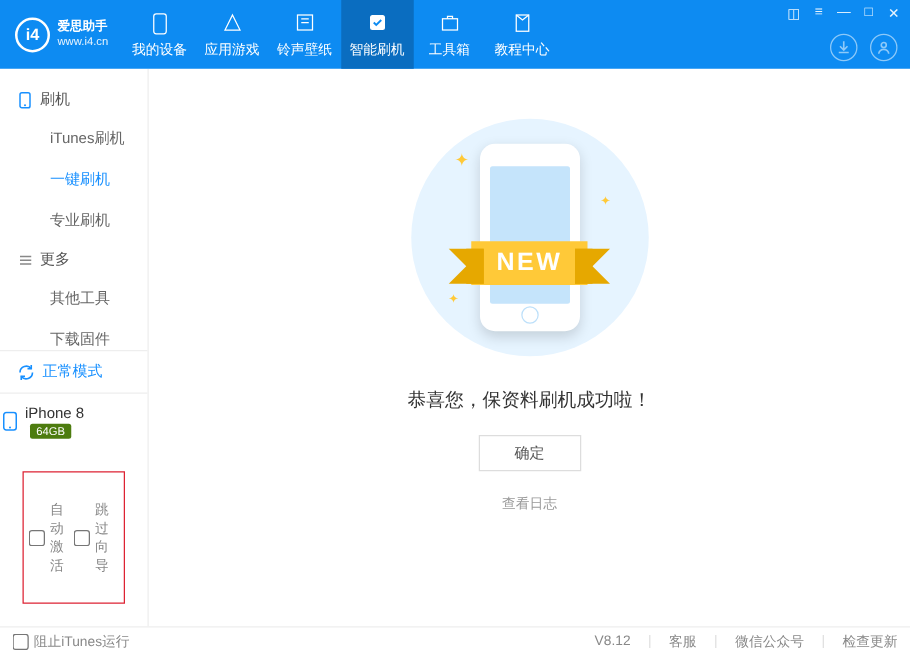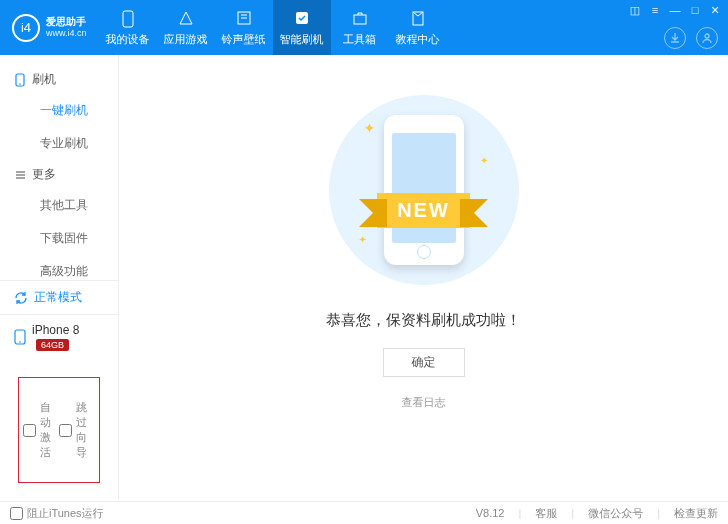--- a/index.html
+++ b/index.html
@@ -1,40 +1,40 @@
 <!DOCTYPE html>
 <html><head>
 <meta charset="utf-8">
 <style>
 *{box-sizing:border-box;margin:0;padding:0;font-family:"Microsoft YaHei",Arial,sans-serif}
 body{width:728px;height:524px;overflow:hidden;background:#fff;font-size:12px;color:#333}
 .header{height:55px;background:#0d8bf2;display:flex;align-items:center;color:#fff;position:relative}
 .logo-area{display:flex;align-items:center;padding:0 12px}
-.logo-circle{width:28px;height:28px;border:2px solid #fff;border-radius:50%;display:flex;align-items:center;justify-content:center;font-weight:normal;font-size:13px;margin-right:6px}
+.logo-circle{width:28px;height:28px;border:2px solid #fff;border-radius:50%;display:flex;align-items:center;justify-content:center;font-weight:bold;font-size:13px;margin-right:6px}
 .logo-text{line-height:1.2}
 .logo-text .t1{font-size:10px;font-weight:bold}
 .logo-text .t2{font-size:9px;opacity:.9}
 .nav{display:flex;height:100%}
 .nav-item{width:58px;height:100%;display:flex;flex-direction:column;align-items:center;justify-content:center;cursor:pointer;font-size:11px}
 .nav-item.active{background:#0a6dc0}
 .nav-item .ico{height:20px;display:flex;align-items:center;justify-content:center;margin-bottom:3px}
 .win-ctrl{position:absolute;right:6px;top:4px;display:flex;gap:6px;font-size:11px}
 .win-ctrl span{cursor:pointer;opacity:.9;width:14px;text-align:center}
 .hdr-right{position:absolute;right:10px;bottom:6px;display:flex;gap:10px}
 .circ-btn{width:22px;height:22px;border:1.5px solid #8dc9f9;border-radius:50%;display:flex;align-items:center;justify-content:center;color:#8dc9f9;cursor:pointer}
 .body{display:flex;height:446px}
 .sidebar{width:119px;border-right:1px solid #eee;display:flex;flex-direction:column}
 .sb-scroll{flex:1;overflow:auto;padding-top:10px}
 .sb-group{padding:6px 14px;color:#555;display:flex;align-items:center;gap:6px;font-size:12px}
 .sb-item{padding:8px 0 8px 40px;color:#666;cursor:pointer;font-size:12px}
 .sb-item.active{color:#1890ff}
 .sb-bottom{border-top:1px solid #eee}
 .sb-status{padding:8px 14px;display:flex;align-items:center;gap:6px;color:#1890ff;border-bottom:1px solid #eee}
-.sb-device{padding:8px 14px;display:flex;align-items:center;gap:6px}
-.badge{background:#b91c1c;color:#fff;font-size:9px;padding:1px 5px;border-radius:2px;margin-left:4px}
+.sb-device{padding:8px 2px;display:flex;align-items:center;gap:6px}
+.badge{background:#4d7c0f;color:#fff;font-size:9px;padding:1px 5px;border-radius:2px;margin-left:4px}
 .checks{border:1.5px solid #d23;margin:18px;padding:22px 4px;display:flex;}
 .chk{display:flex;align-items:center;gap:4px;color:#888;font-size:11px}
 .chk input{margin:0}
 .main{flex:1;position:relative;display:flex;flex-direction:column;align-items:center;padding-top:40px}
 .illus{width:190px;height:190px;background:#e6f4ff;border-radius:50%;position:relative;display:flex;align-items:center;justify-content:center}
 .phone{width:80px;height:150px;background:#fff;border-radius:12px;box-shadow:0 4px 10px rgba(0,0,0,.15);position:relative;z-index:2}
 .phone:before{content:"";position:absolute;top:18px;left:8px;right:8px;bottom:22px;background:#c5e4fb;border-radius:2px}
 .phone:after{content:"";position:absolute;bottom:6px;left:50%;transform:translateX(-50%);width:12px;height:12px;border:1.5px solid #bde0fa;border-radius:50%}
 .ribbon{position:absolute;z-index:3;background:#ffc938;color:#fff;font-weight:bold;font-size:20px;letter-spacing:2px;padding:6px 20px;transform:translateY(20px)}
 .ribbon:before,.ribbon:after{content:"";position:absolute;top:6px;border:14px solid #e6a800;z-index:-1}
@@ -143,20 +143,21 @@
 <div class="body">
   <div class="sidebar">
     <div class="sb-scroll" id="sbscroll">
         <div class="sb-group">
           <svg width="12" height="14" viewBox="0 0 12 14">
             <rect x="2" y="1" width="8" height="12" rx="1.5" stroke="#1890ff" fill="none" stroke-width="1.2"></rect>
             <circle cx="6" cy="11" r=".8" fill="#1890ff"></circle>
           </svg>
           <span>刷机</span>
         </div>
+        <div class="sb-item">iTunes刷机</div>
         <div class="sb-item active">一键刷机</div>
         <div class="sb-item">专业刷机</div>
         <div class="sb-group">
           <svg width="12" height="14" viewBox="0 0 12 14">
             <path d="M2 4h9M2 7h9M2 10h9" stroke="#888" stroke-width="1.3"></path>
           </svg>
           <span>更多</span>
         </div>
         <div class="sb-item">其他工具</div>
         <div class="sb-item">下载固件</div>

